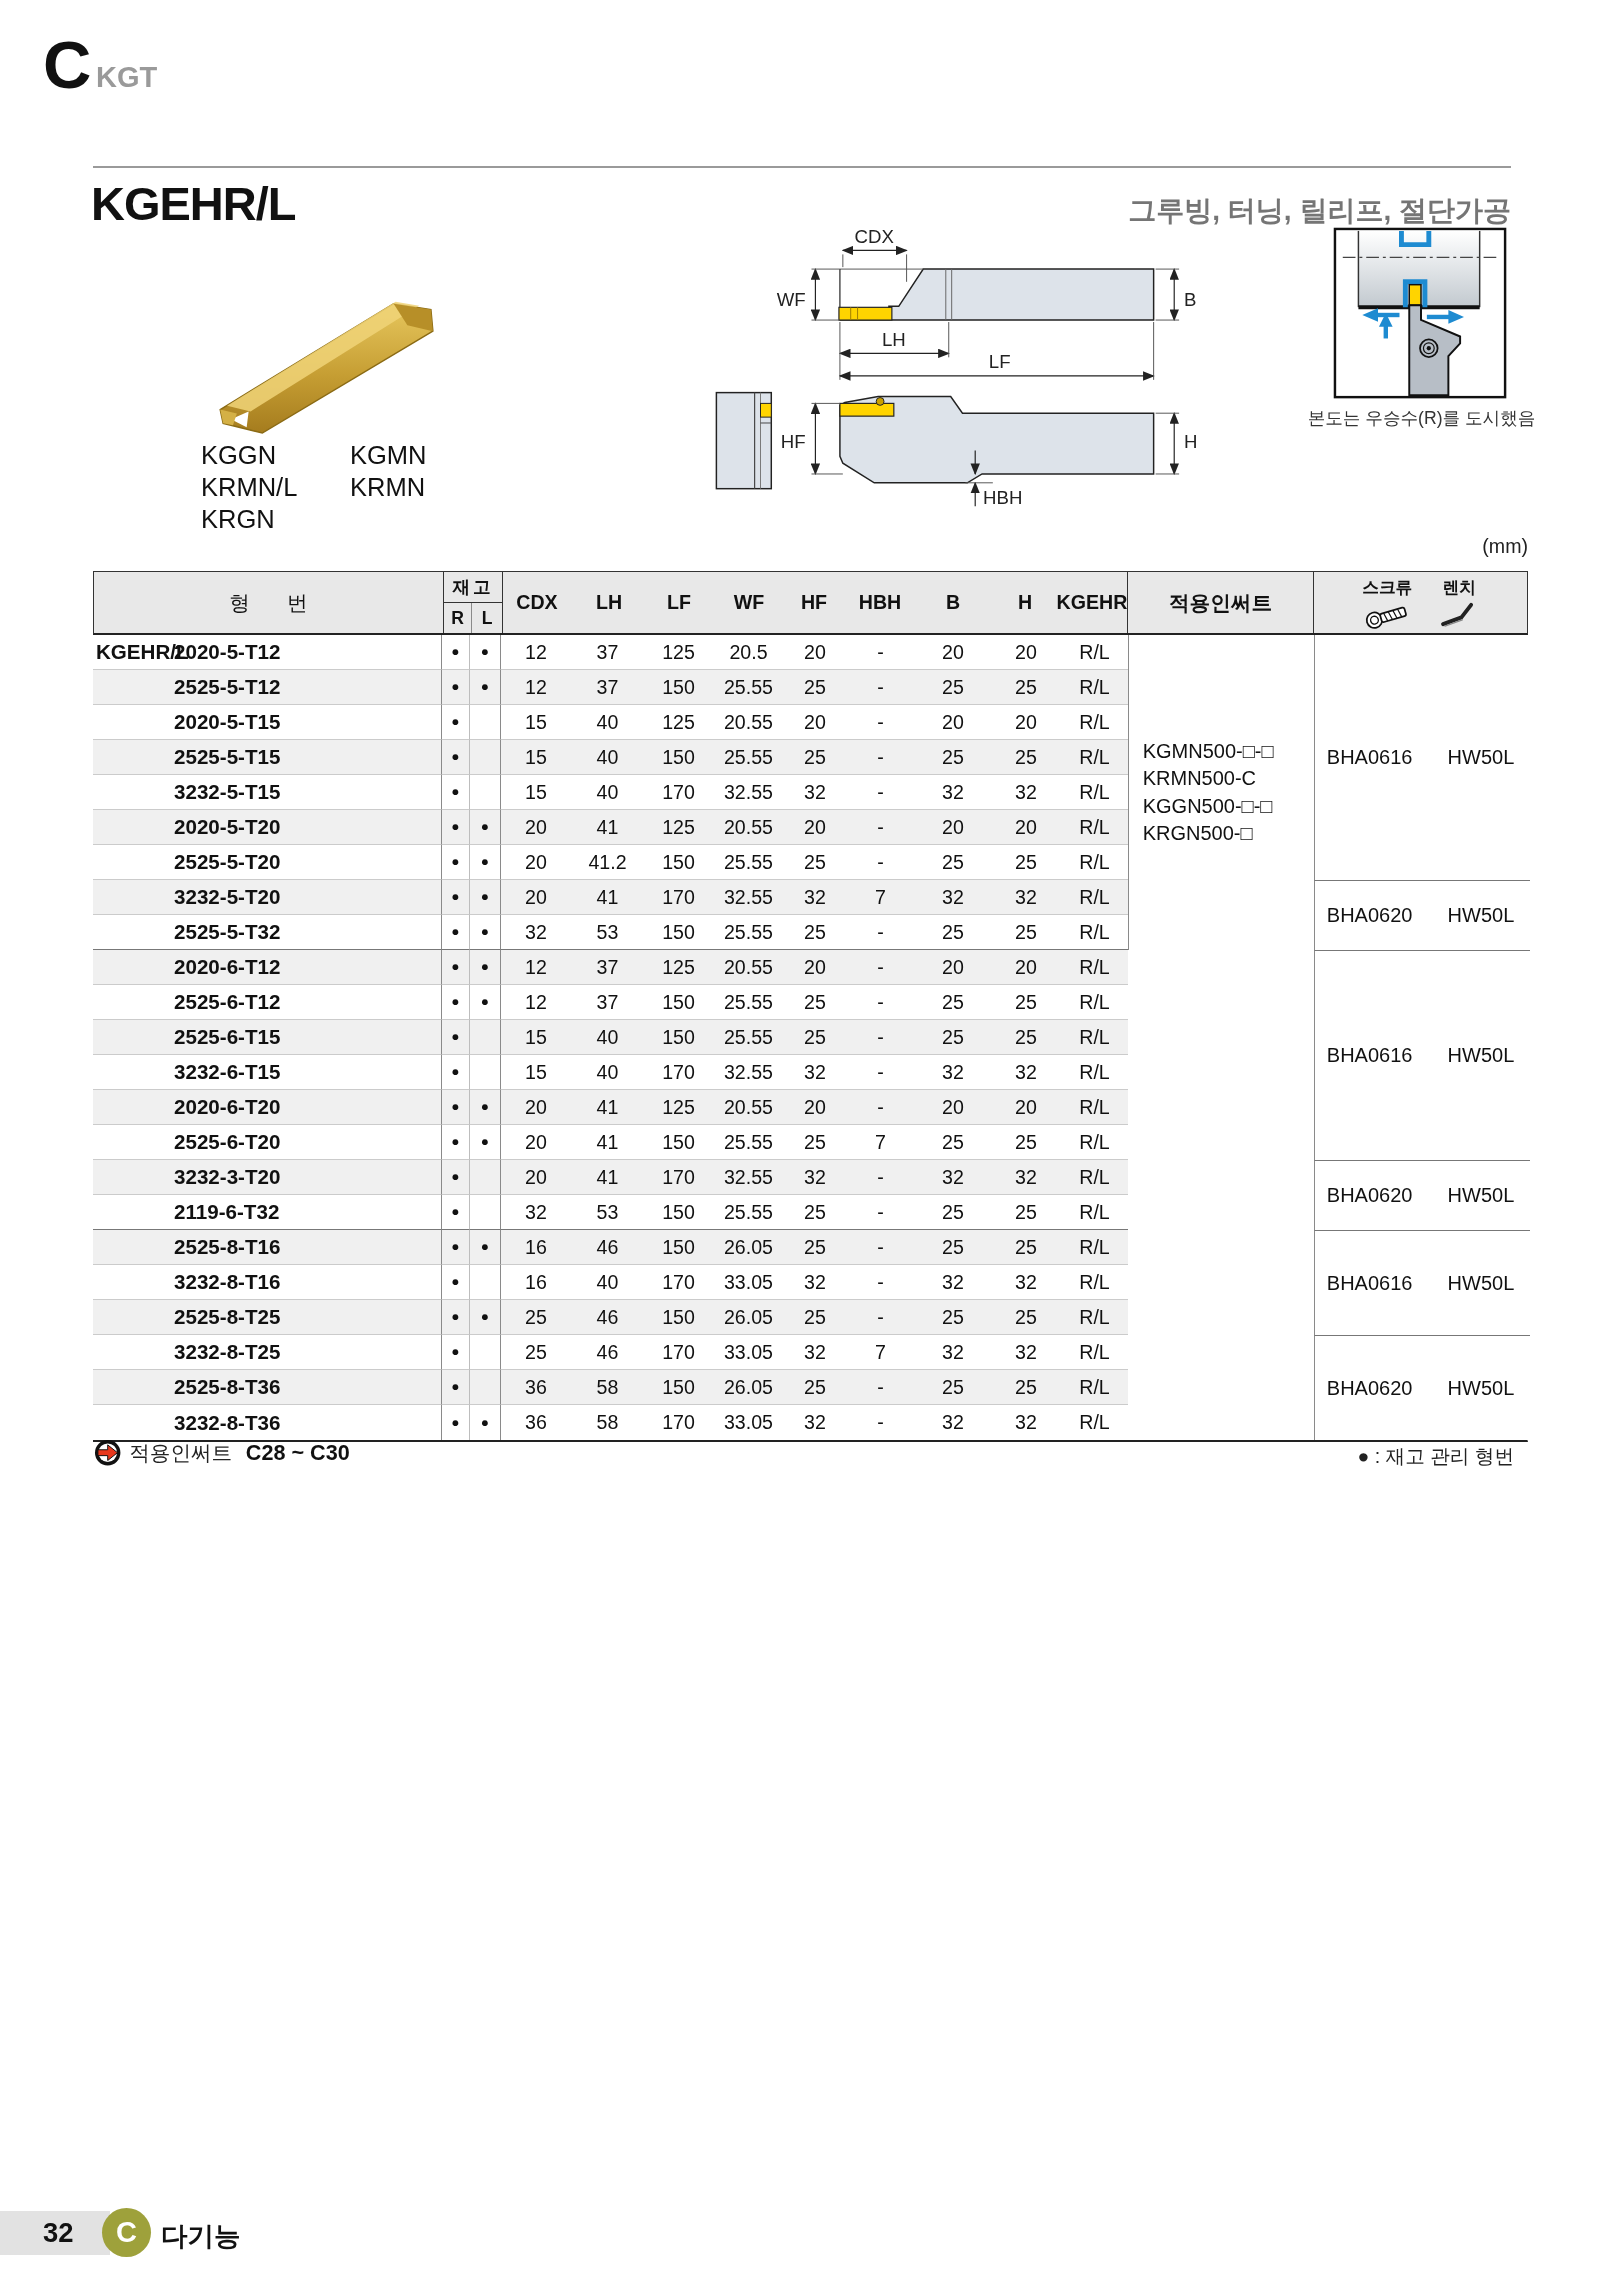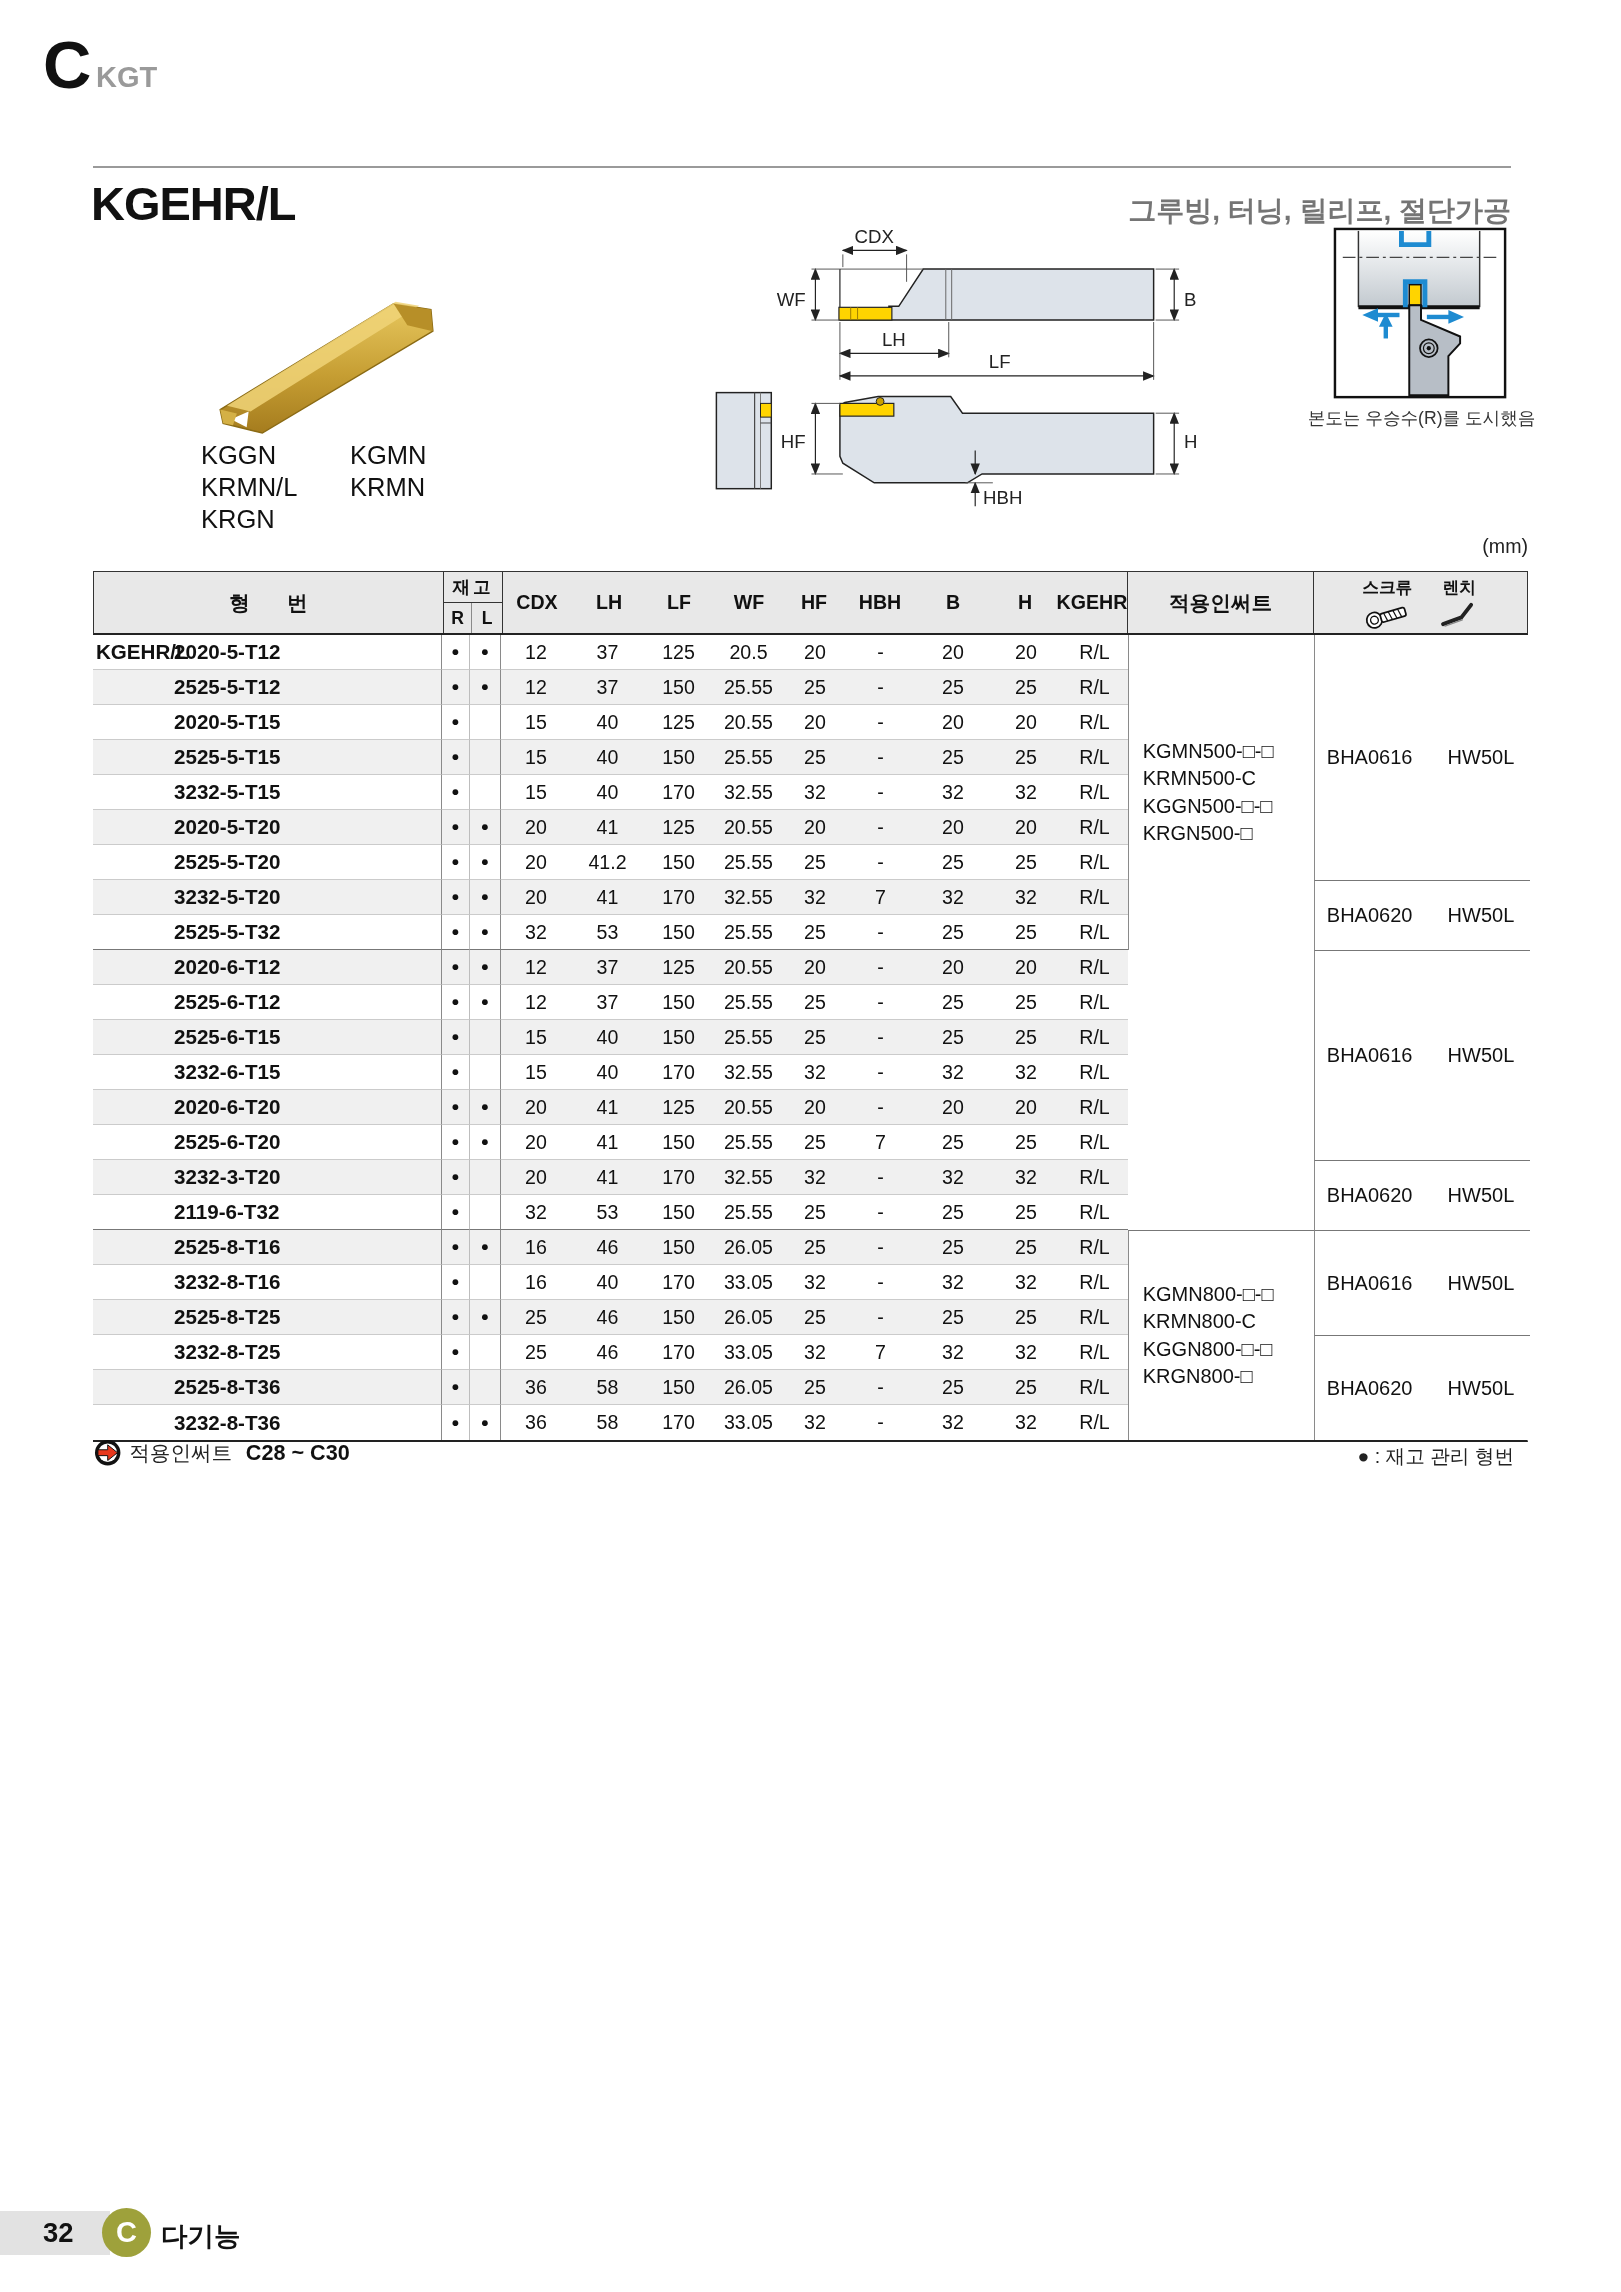--- a/index.html
+++ b/index.html
@@ -24,21 +24,21 @@
   .tech{left:686px;top:221px;}
   .illus{left:1323px;top:227px;}
   .illus-caption{left:1304px;top:406px;width:235px;text-align:center;font-size:17.6px;color:#333;}
 
   .mm{right:93px;top:535px;font-size:19.6px;color:#222;}
 
   
   .thead{left:93px;top:571px;width:1435px;height:64px;background:#e8e8e8;
          border:1px solid #333;border-bottom:2px solid #222;box-sizing:border-box;}
   .hmodel{left:0;top:0;width:349px;height:100%;display:flex;align-items:center;justify-content:center;
-          font-size:20.6px;font-weight:bold;letter-spacing:15.7px;text-indent:15.7px;}
+          font-size:20.6px;font-weight:normal;letter-spacing:15.7px;text-indent:15.7px;}
   .hstock{left:349px;top:0;width:60px;height:100%;border-left:1px solid #333;border-right:1px solid #333;box-sizing:border-box;}
   .hstock-top{height:30px;border-bottom:1px solid #333;display:flex;align-items:center;justify-content:center;
               font-size:17.6px;font-weight:bold;letter-spacing:2.9px;}
   .hstock-bot{display:flex;height:30px;}
   .hstock-bot .hr,.hstock-bot .hl{display:flex;align-items:center;justify-content:center;font-size:17.6px;font-weight:bold;}
   .hstock-bot .hr{width:28px;border-right:1px solid #8a8a8a;box-sizing:border-box;}
   .hstock-bot .hl{flex:1;}
   .hcol{top:0;height:100%;display:flex;align-items:center;justify-content:center;
         font-size:19.6px;font-weight:bold;transform:translateX(-50%);}
   .hins{left:1033px;top:0;width:186px;height:100%;border-left:1px solid #333;box-sizing:border-box;
@@ -674,26 +674,20 @@
         <span>HW50L</span>
       </div>
       <div class="mcell scw bt" style="grid-area: 10 / 14 / span 6;">
         <span>BHA0616</span>
         <span>HW50L</span>
       </div>
       <div class="mcell scw bt" style="grid-area: 16 / 14 / span 2;">
         <span>BHA0620</span>
         <span>HW50L</span>
       </div>
-      <div class="mcell ins bt" style="grid-area: 18 / 13 / span 6;">
-        <div>KGMN800-□-□</div>
-        <div>KRMN800-C</div>
-        <div>KGGN800-□-□</div>
-        <div>KRGN800-□</div>
-      </div>
       <div class="mcell scw bt" style="grid-area: 18 / 14 / span 3;">
         <span>BHA0616</span>
         <span>HW50L</span>
       </div>
       <div class="mcell scw bt" style="grid-area: 21 / 14 / span 3;">
         <span>BHA0620</span>
         <span>HW50L</span>
       </div>
     </div>
 

